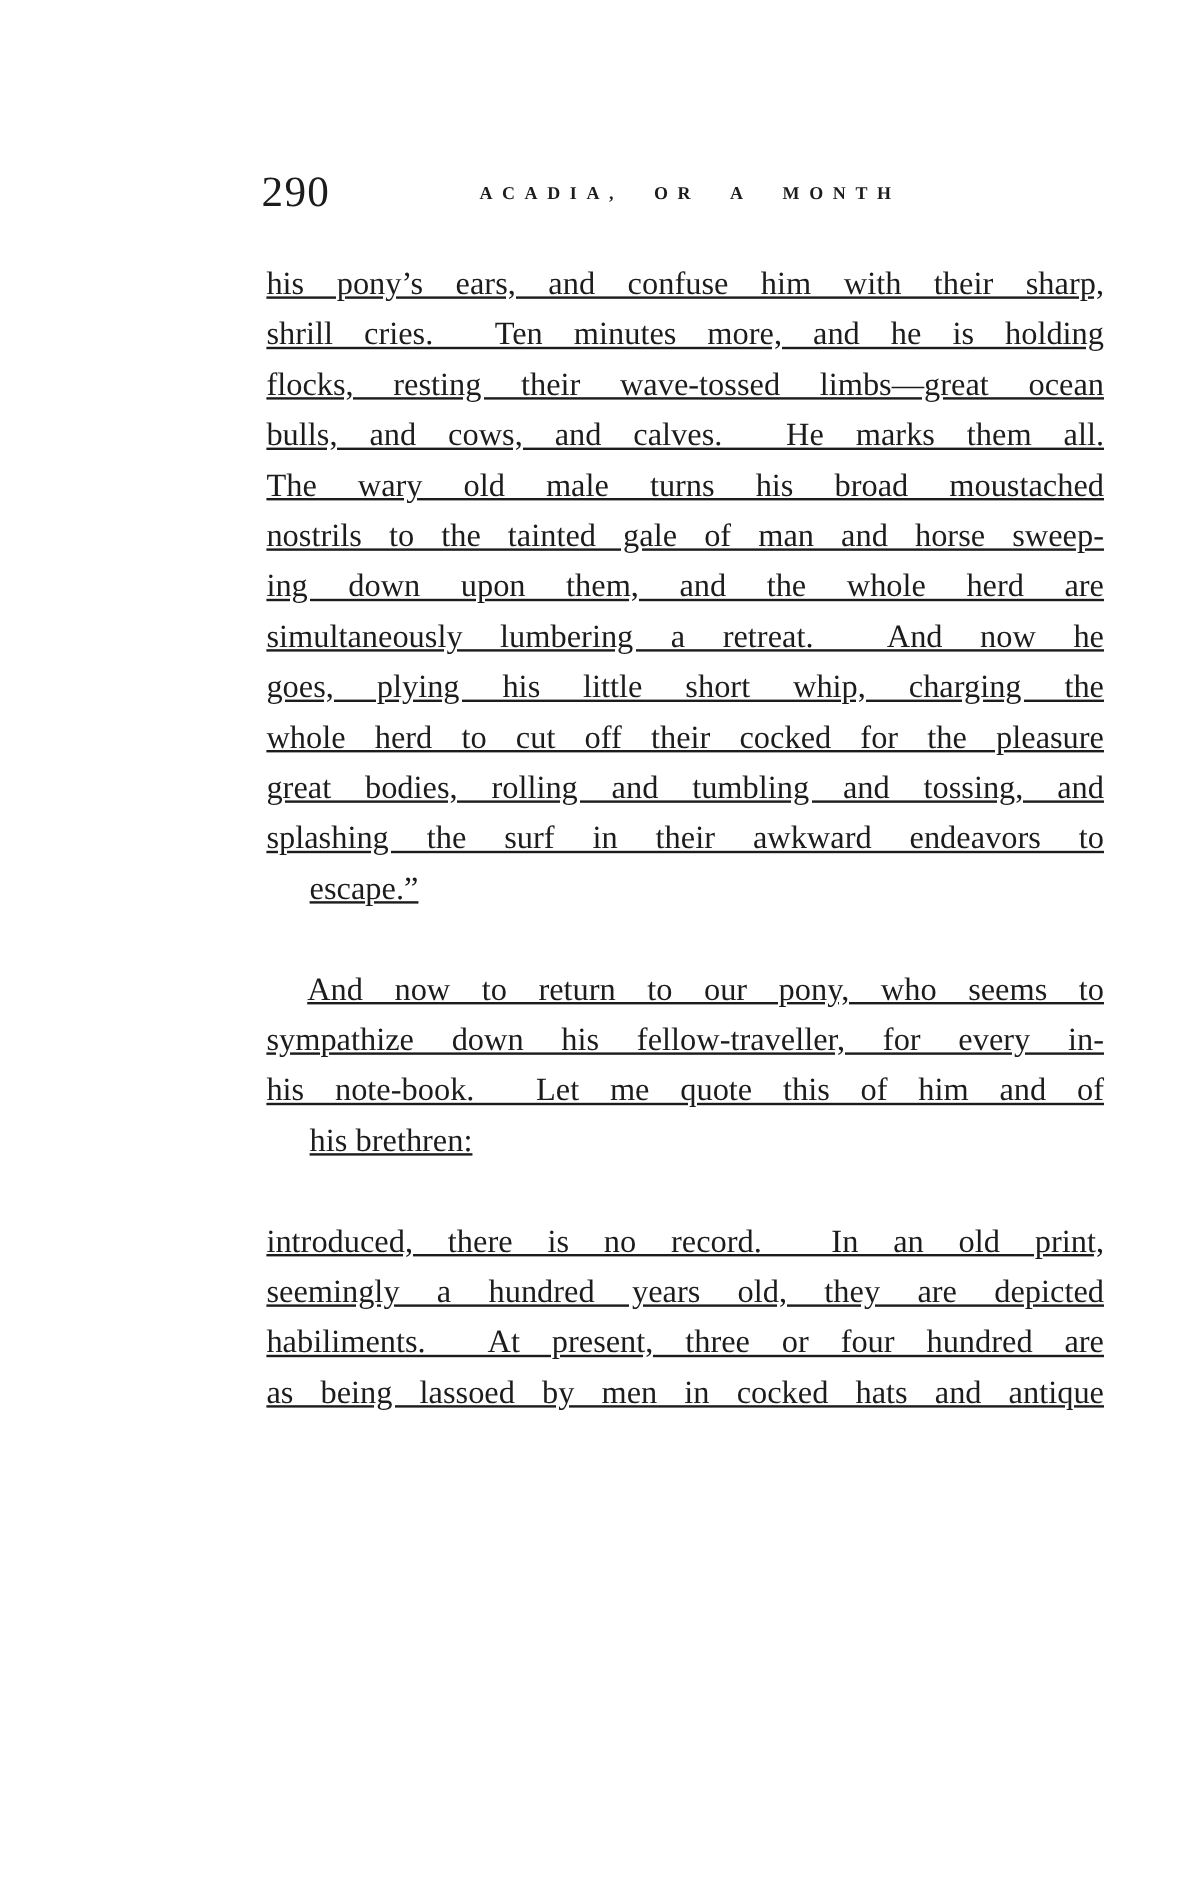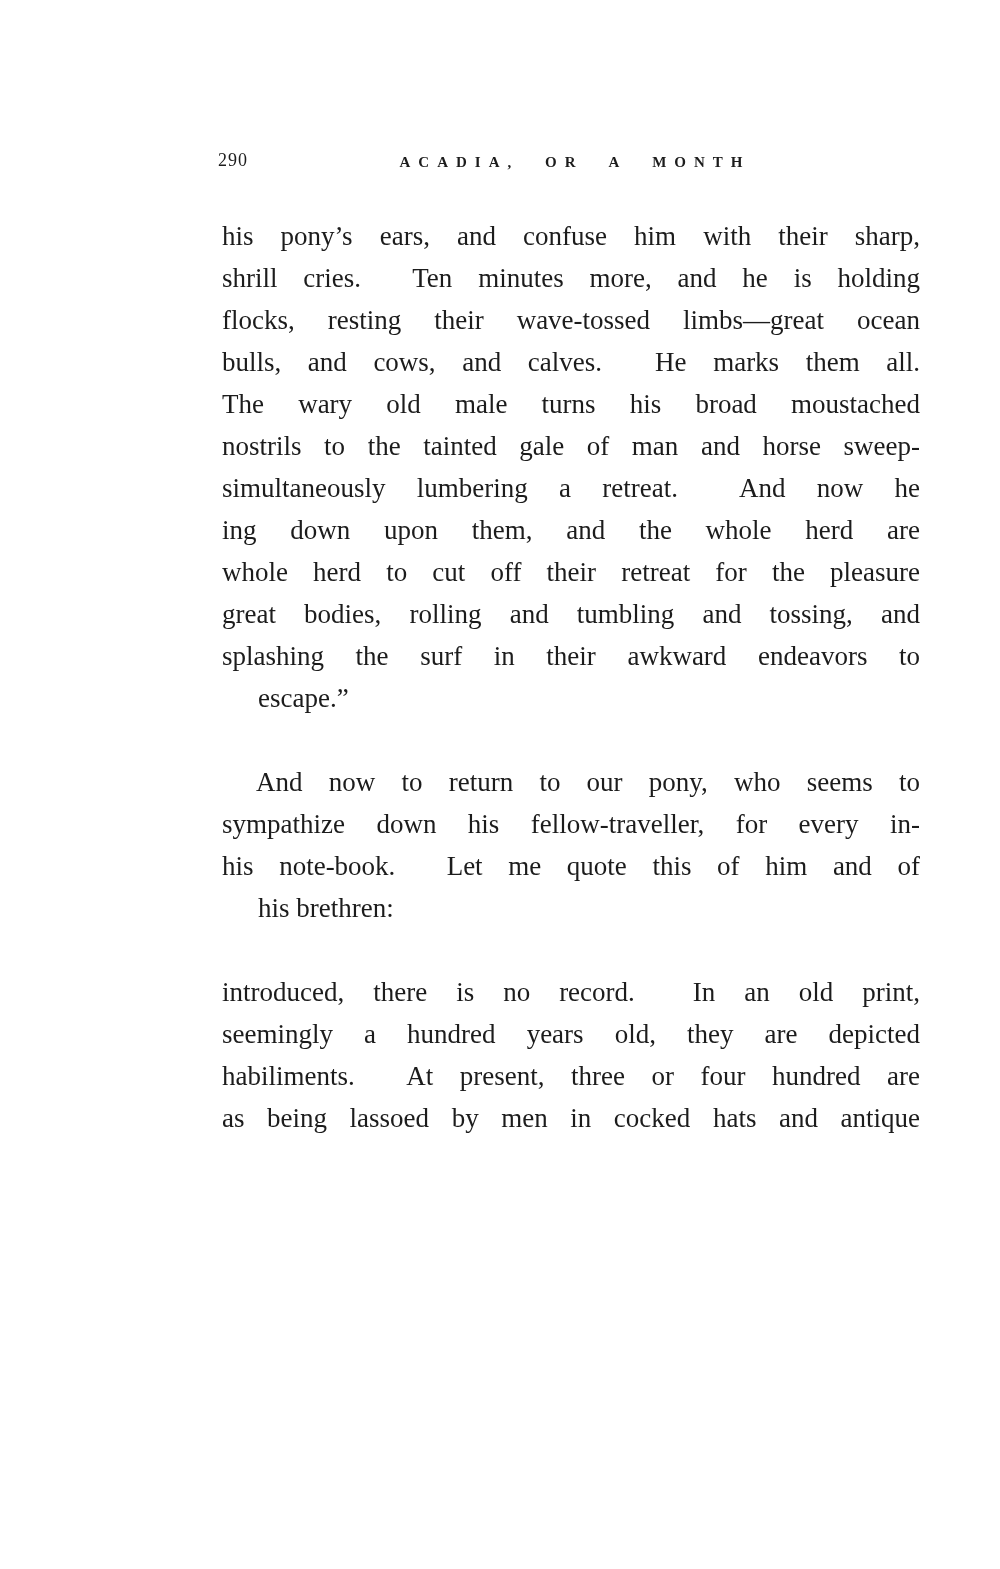--- a/index.html
+++ b/index.html
@@ -20,21 +20,21 @@
     top: 146px;
     left: 222px;
     width: 698px;
     height: 34px;
   }
 
   .page-number {
     position: absolute;
     left: -4px;
     top: 0;
-    font-size: 18px;
+    font-size: 36px;
     line-height: 28px;
     letter-spacing: 1px;
     text-align: center;
   }
 
   .running-title {
     position: absolute;
     left: 0;
     top: 3px;
     width: 100%;
@@ -57,43 +57,45 @@
     line-height: 42px;
   }
 
   .para { text-align: justify; }
   .para + .para { margin-top: 42px; }
 
   .line {
     text-align: justify;
     text-align-last: justify;
     min-height: 42px;
+    text-decoration: underline;
   }
   .line.last { text-align-last: left; margin-left: 36px; }
   .line.indent { padding-left: 34px; }
 </style>
 </head>
 <body>
 
 <div class="page" style="background: rgb(255, 255, 255); color: rgb(28, 28, 28);">
   <div class="header">
     <span class="page-number">290</span>
     <span class="running-title">ACADIA, OR A MONTH</span>
   </div>
   <div class="body-text">
       <div class="para">
         <div class="line">his pony’s ears, and confuse him with their sharp,</div>
         <div class="line">shrill cries.&nbsp; Ten minutes more, and he is holding</div>
         <div class="line">flocks, resting their wave-tossed limbs—great ocean</div>
         <div class="line">bulls, and cows, and calves.&nbsp; He marks them all.</div>
         <div class="line">The wary old male turns his broad moustached</div>
         <div class="line">nostrils to the tainted gale of man and horse sweep-</div>
+        <div class="line">ing down upon them, and the whole herd are</div>
         <div class="line">simultaneously lumbering a retreat.&nbsp; And now he</div>
-        <div class="line">ing down upon them, and the whole herd are</div>
-        <div class="line">whole herd to cut off their retreat for the pleasure</div>
+        <div class="line">goes, plying his little short whip, charging the</div>
+        <div class="line">whole herd to cut off their cocked for the pleasure</div>
         <div class="line">great bodies, rolling and tumbling and tossing, and</div>
         <div class="line">splashing the surf in their awkward endeavors to</div>
         <div class="line last">escape.”</div>
       </div>
       <div class="para">
         <div class="line indent">And now to return to our pony, who seems to</div>
         <div class="line">sympathize down his fellow-traveller, for every in-</div>
         <div class="line">his note-book.&nbsp; Let me quote this of him and of</div>
         <div class="line last">his brethren:</div>
       </div>

